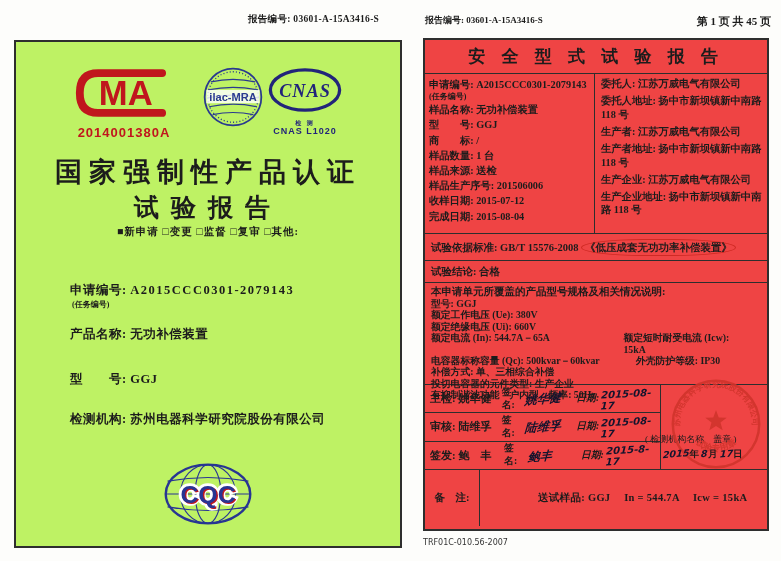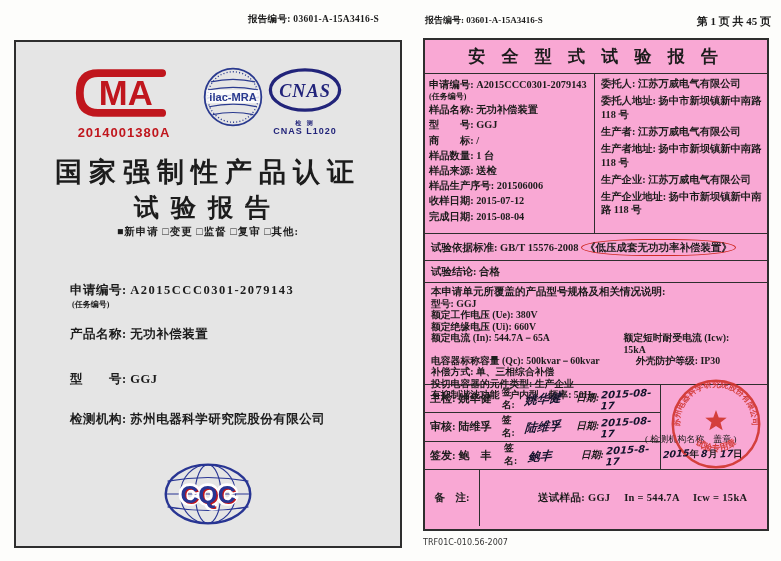--- a/index.html
+++ b/index.html
@@ -2,38 +2,38 @@
 <html><head>
 <meta charset="utf-8">
 <style>
   html,body{margin:0;padding:0;}
   body{width:781px;height:561px;background:#fdfdfb;position:relative;overflow:hidden;
        font-family:"Liberation Serif","DejaVu Serif",serif;color:#1c1c1c;}
   .abs{position:absolute;}
 
   
   .lp-report{left:248px;top:13px;width:146px;font-size:9.5px;font-weight:bold;letter-spacing:.3px;}
-  .lp-frame{left:14px;top:40px;width:384px;height:504px;border:2px solid #2e2e2e;background:#e5e5e5;}
+  .lp-frame{left:14px;top:40px;width:384px;height:504px;border:2px solid #2e2e2e;background:#bef264;}
   .logos-row{left:0;top:24px;width:100%;display:flex;justify-content:center;align-items:flex-start;}
   .cma-block{margin-right:26px;text-align:center;}
   .cma-num{color:#c0161d;font-weight:bold;font-size:13px;letter-spacing:1px;font-family:"Liberation Sans",sans-serif;margin-top:1px;}
   .cnas-block{text-align:center;margin-left:2px;}
   .cnas-sub{font-size:6px;color:#22247a;font-weight:bold;letter-spacing:2px;line-height:6px;}
   .cnas-code{font-size:9px;color:#22247a;font-weight:bold;font-family:"Liberation Sans",sans-serif;letter-spacing:1px;}
   .lp-title1{left:0;top:112px;width:100%;text-align:center;font-size:27px;font-weight:600;letter-spacing:7px;}
   .lp-title2{left:0;top:149px;width:100%;text-align:center;font-size:25px;font-weight:600;letter-spacing:12px;}
   .lp-checks{left:0;top:183px;width:100%;text-align:center;font-size:10.5px;font-weight:bold;letter-spacing:1px;}
   .lp-line{left:54px;font-size:12.5px;font-weight:bold;letter-spacing:.5px;}
   .lp-note{left:56px;font-size:8px;font-weight:bold;}
   .cqc-wrap{left:0;top:418px;width:100%;text-align:center;}
 
   
   .rp-report{left:425px;top:14px;font-size:9px;font-weight:bold;}
   .rp-pageinfo{left:640px;top:14px;width:131px;text-align:right;font-size:11px;font-weight:bold;}
-  .rp-table{left:423px;top:38px;width:346px;height:493px;border:2px solid #2e2e2e;background:#f9a8d4;box-sizing:border-box;}
+  .rp-table{left:423px;top:38px;width:346px;height:493px;border:2px solid #2e2e2e;background:#ef4444;box-sizing:border-box;}
   .row{border-bottom:1.5px solid #2e2e2e;box-sizing:border-box;}
   .rt-title{height:34px;line-height:34px;text-align:center;font-size:17px;font-weight:bold;letter-spacing:6px;}
   .rt-info{height:160px;display:flex;}
   .ri-left{width:170px;border-right:1.5px solid #2e2e2e;box-sizing:border-box;padding:3px 3px 0 4px;}
   .ri-left div{font-size:10.3px;font-weight:bold;line-height:15.2px;white-space:nowrap;}
   .ri-left div.small{font-size:8px;line-height:10px;}
   .ri-right{flex:1;padding:3px 4px 0 6px;}
   .ri-right div{font-size:10.3px;font-weight:bold;line-height:13.8px;margin-bottom:3.2px;}
   .rt-standard{height:27px;line-height:27px;padding-left:6px;font-size:10.5px;font-weight:bold;white-space:nowrap;}
   .red-oval{border:1.5px solid #cf2a24;border-radius:50% / 62%;padding:0 3px;display:inline-block;line-height:15px;}

